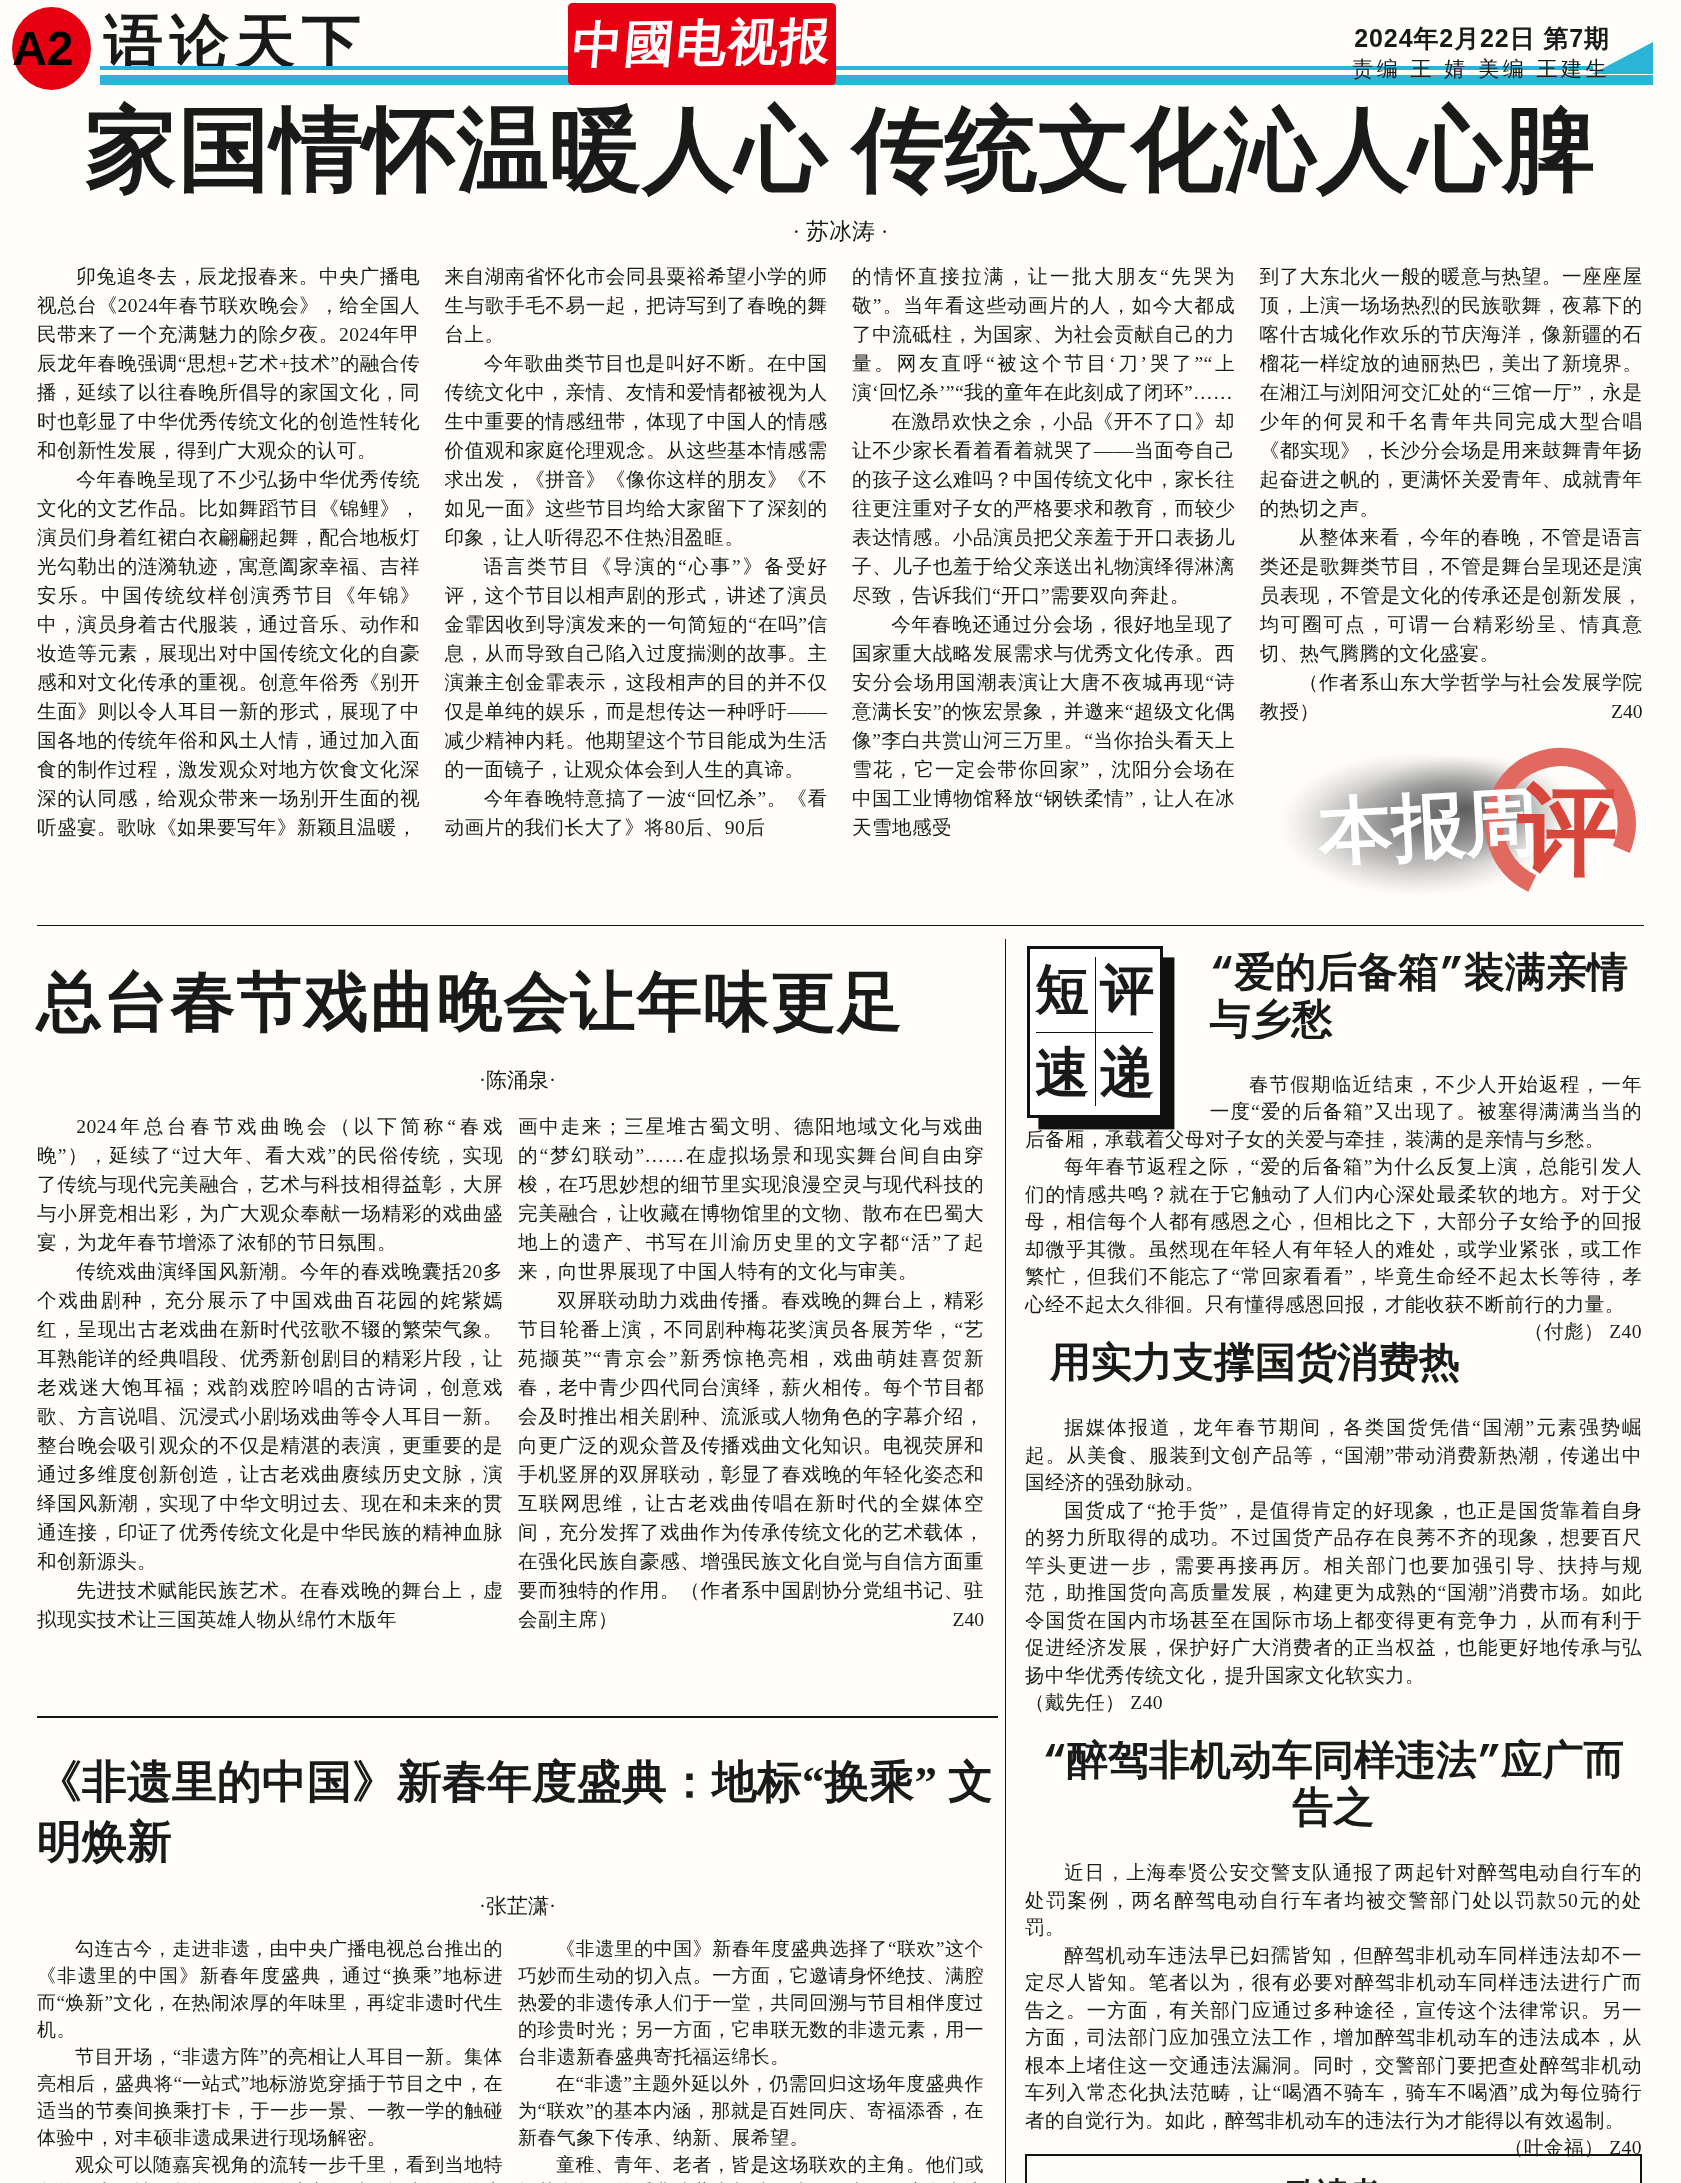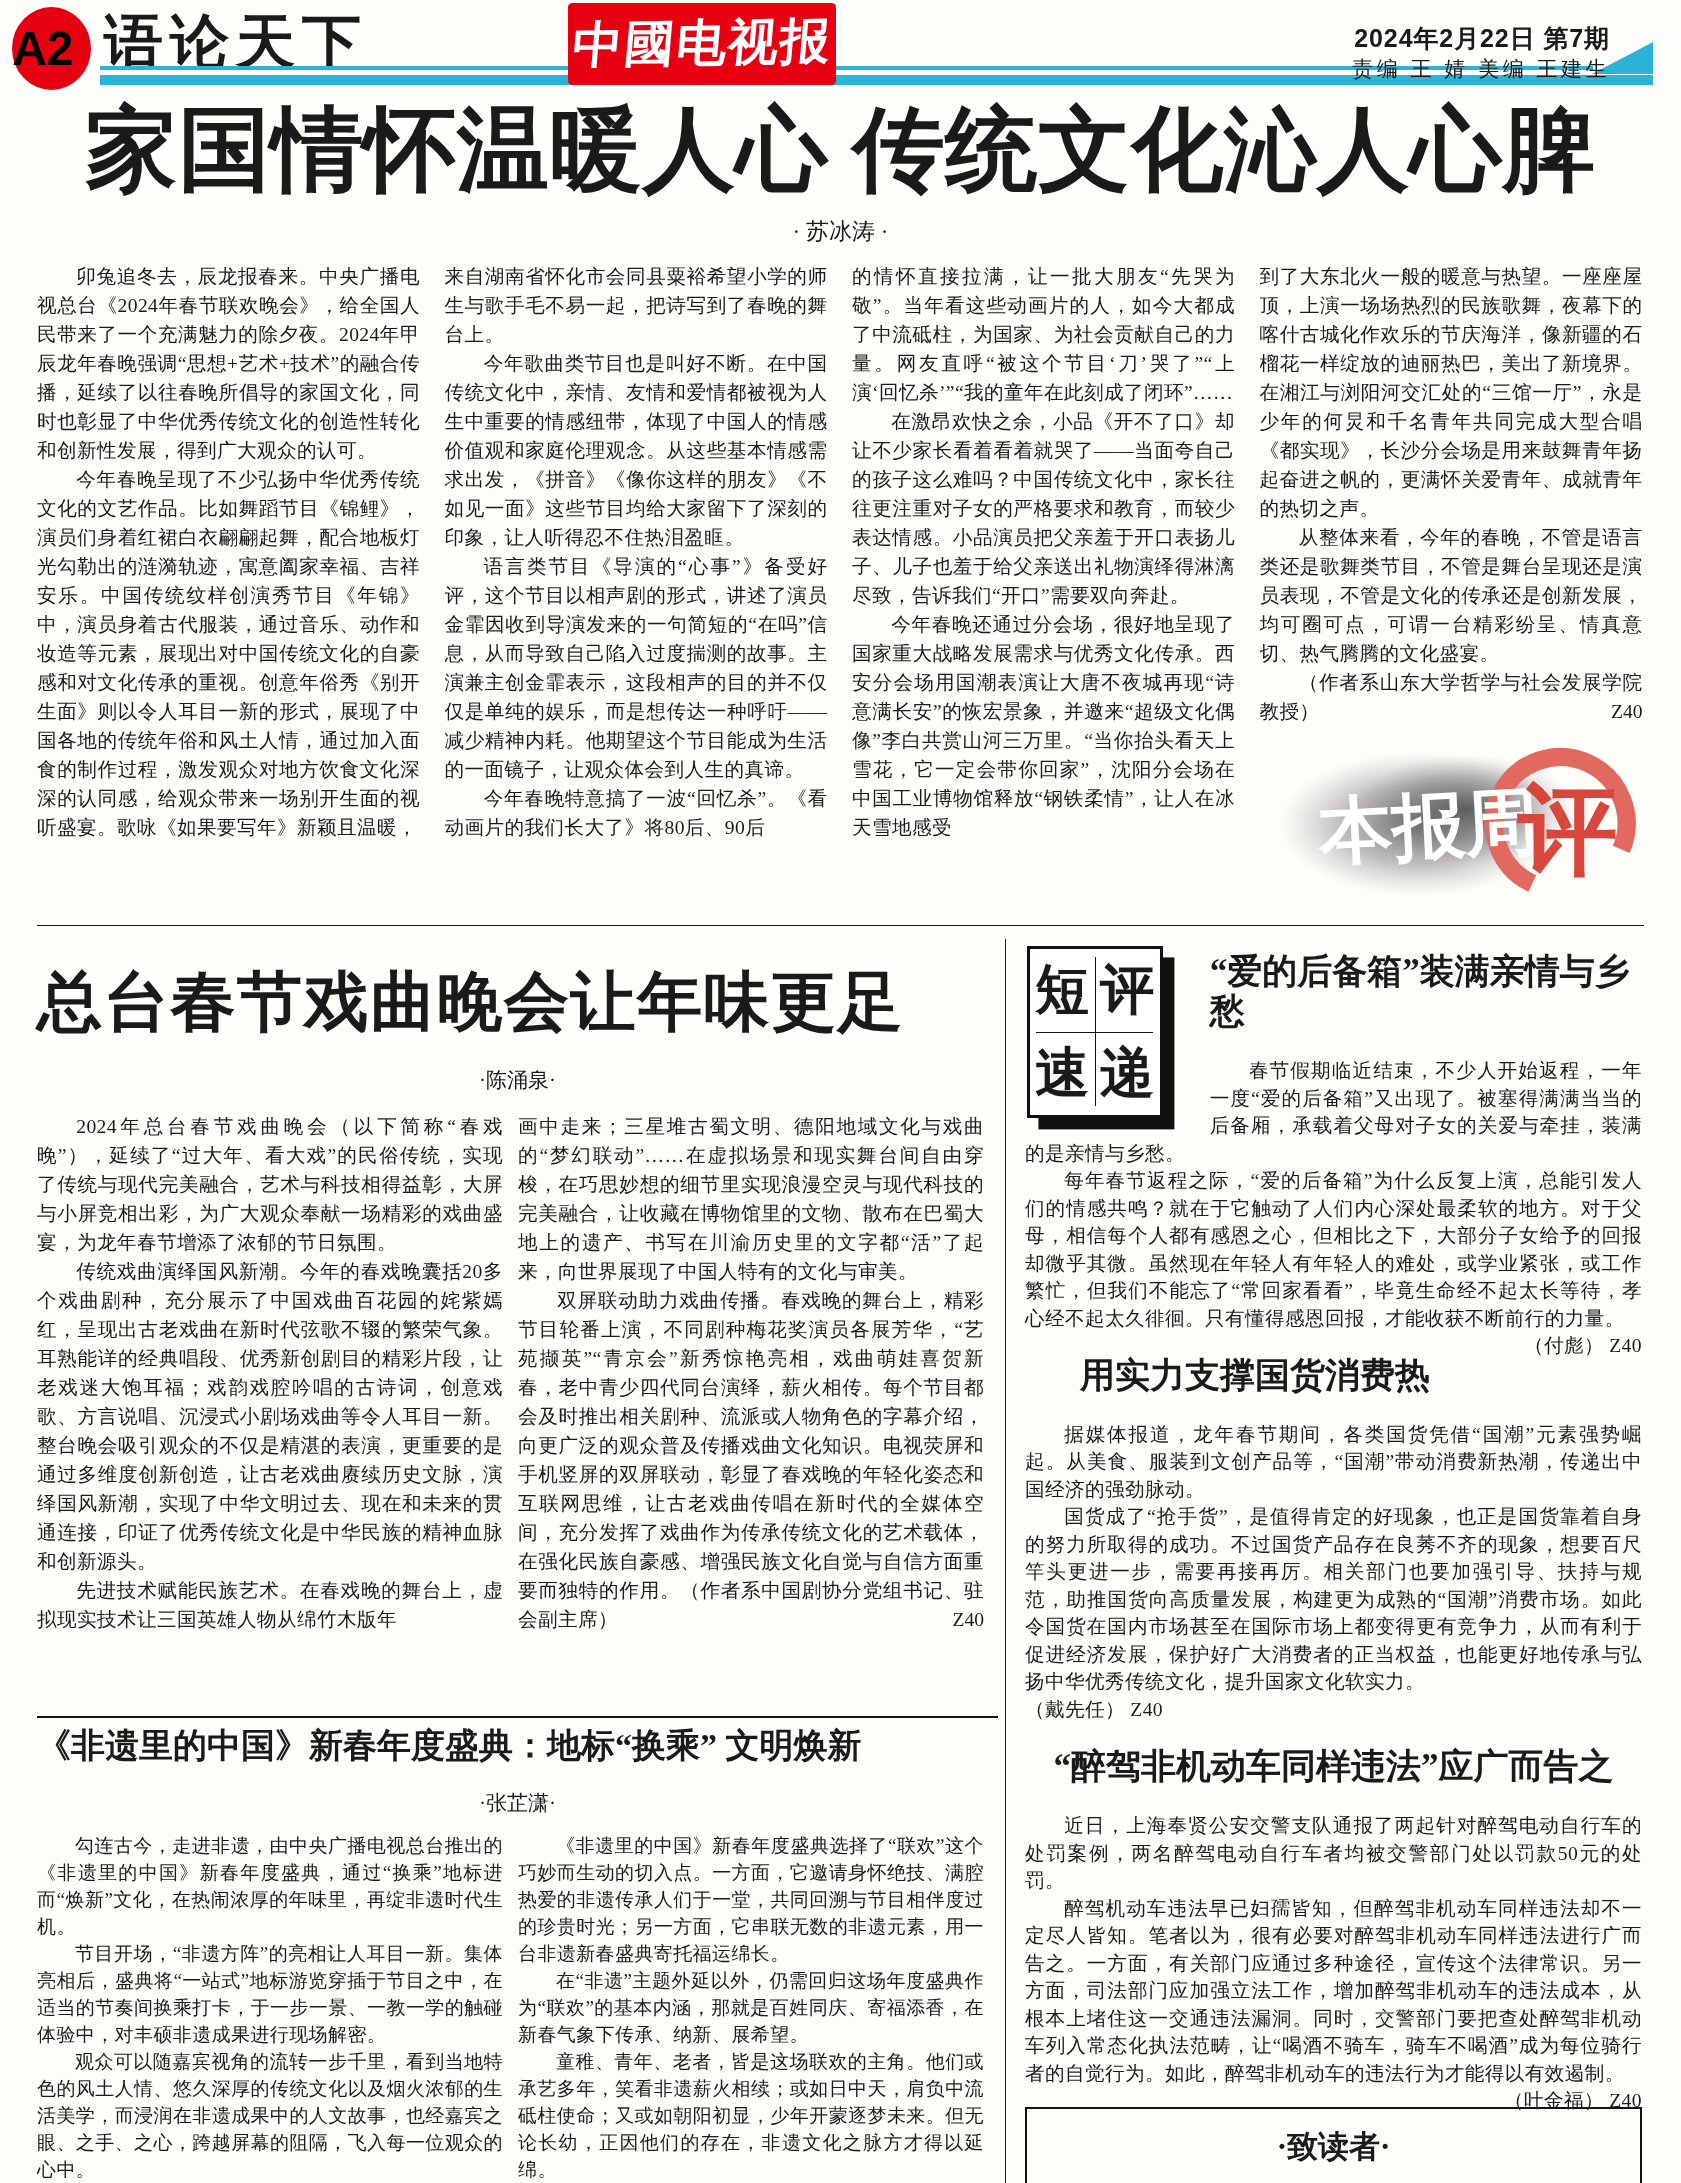--- a/index.html
+++ b/index.html
@@ -44,33 +44,33 @@
 
   
   .lower-left{position:absolute;left:37px;top:939px;width:961px;}
   .sec-title{font-weight:900;text-align:left;margin:0;}
   .opera-title{font-size:65px;padding-top:19px;letter-spacing:1.7px;}
   .sec-byline{text-align:center;font-size:21px;margin-top:20px;}
   .cols2{display:flex;gap:15px;margin-top:18.3px;}
   .cols2 .col{width:466px;}
   .opera-cols{height:597px;}
   .rule-left{height:1.3px;background:#151515;margin-top:7px;}
-  .heritage-title{font-size:34px;margin-top:5px;}
+  .heritage-title{font-size:45px;margin-top:34px;}
   .heritage-cols{height:554px;margin-top:15px;}
   .heritage-cols p{font-size:19px;line-height:27px;}
 
   
   .shorts{position:absolute;left:1025px;top:942px;width:617px;}
   .labelbox{float:left;width:130px;height:166px;border:3.5px solid #111;background:#fff;
             box-shadow:11.4px 11.4px 0 0 #111;margin:3.5px 47px 4.4px 1.7px;position:relative;
             display:grid;grid-template-columns:1fr 1fr;grid-template-rows:1fr 1fr;}
   .labelbox::before{content:"";position:absolute;left:50%;top:5%;bottom:5%;width:1.3px;background:#111;}
   .labelbox::after{content:"";position:absolute;top:50%;left:5%;right:5%;height:1.3px;background:#111;}
   .labelbox .cell{display:flex;align-items:center;justify-content:center;font-weight:900;font-size:54px;}
-  .short-title{font-family:Liberation Serif, serif;font-weight:bold;font-size:35px;
+  .short-title{font-family:Liberation Mono, monospace;font-weight:bold;font-size:41px;
                margin:9.6px 0 0;line-height:1.15;}
   .short-title.center{text-align:center;margin-top:23.6px;}
   .shorts p{margin:0;font-size:19.6px;line-height:27.5px;text-align:justify;word-break:break-all;letter-spacing:0.4px;}
   .shorts .lede{margin-top:25px;}
   .sigR{float:right;}
   .sigline{text-align:right;}
 
   
   .readers{border:2.2px solid #111;margin-top:20px;padding:11.4px 20px 18.3px;}
   .readers h4{text-align:center;font-size:31px;font-weight:900;margin:5.2px 0 15px;}

